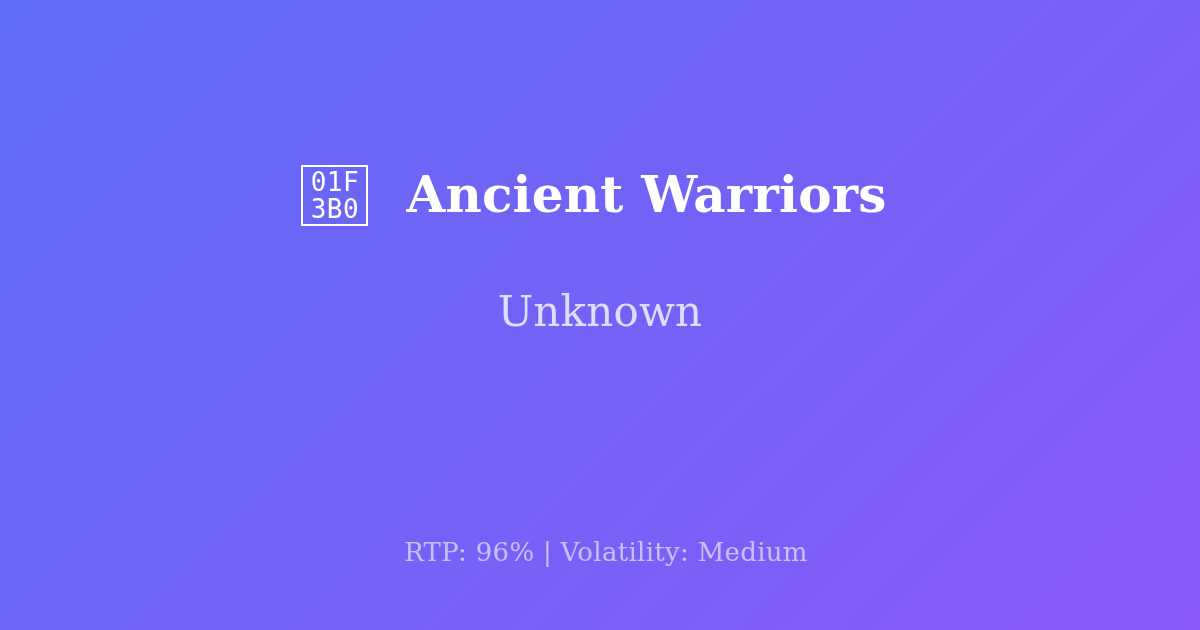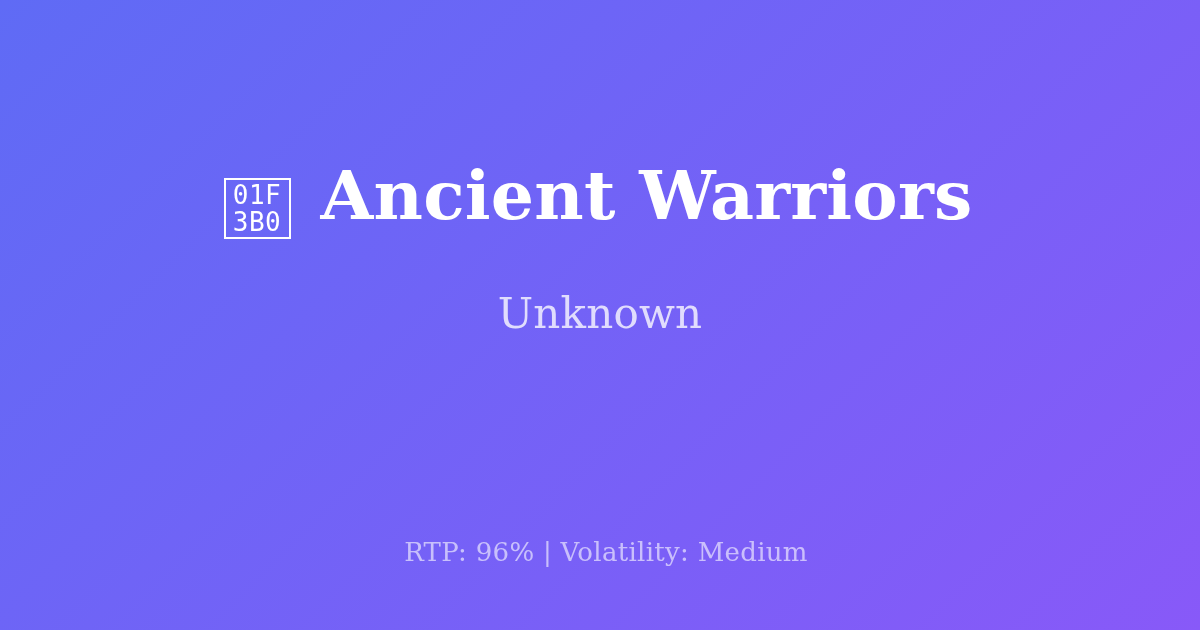--- a/index.html
+++ b/index.html
@@ -66,32 +66,32 @@
     flex-direction: column;
     align-items: center;
     justify-content: center;
     font-family: "DejaVu Sans Mono", "Liberation Mono", monospace;
     font-size: 26px;
     font-weight: 400;
     line-height: 27px;
     letter-spacing: 0.5px;
     color: #ffffff;
     position: relative;
-    top: 14px;
+    top: 1px;
   }
 
   .glyph-tofu span {
     display: block;
     white-space: pre;
   }
 
   .card-title {
-    margin: 4px;
+    margin: 12px;
     font-family: "DejaVu Serif", "Liberation Serif", serif;
-    font-size: 68px;
+    font-size: 50px;
     font-weight: 700;
     line-height: 1.06;
     color: #ffffff;
     letter-spacing: 0.2px;
     white-space: nowrap;
   }
 
   .card-subtitle {
     margin: 56px 0 0 0;
     font-family: "DejaVu Serif", "Liberation Serif", serif;

